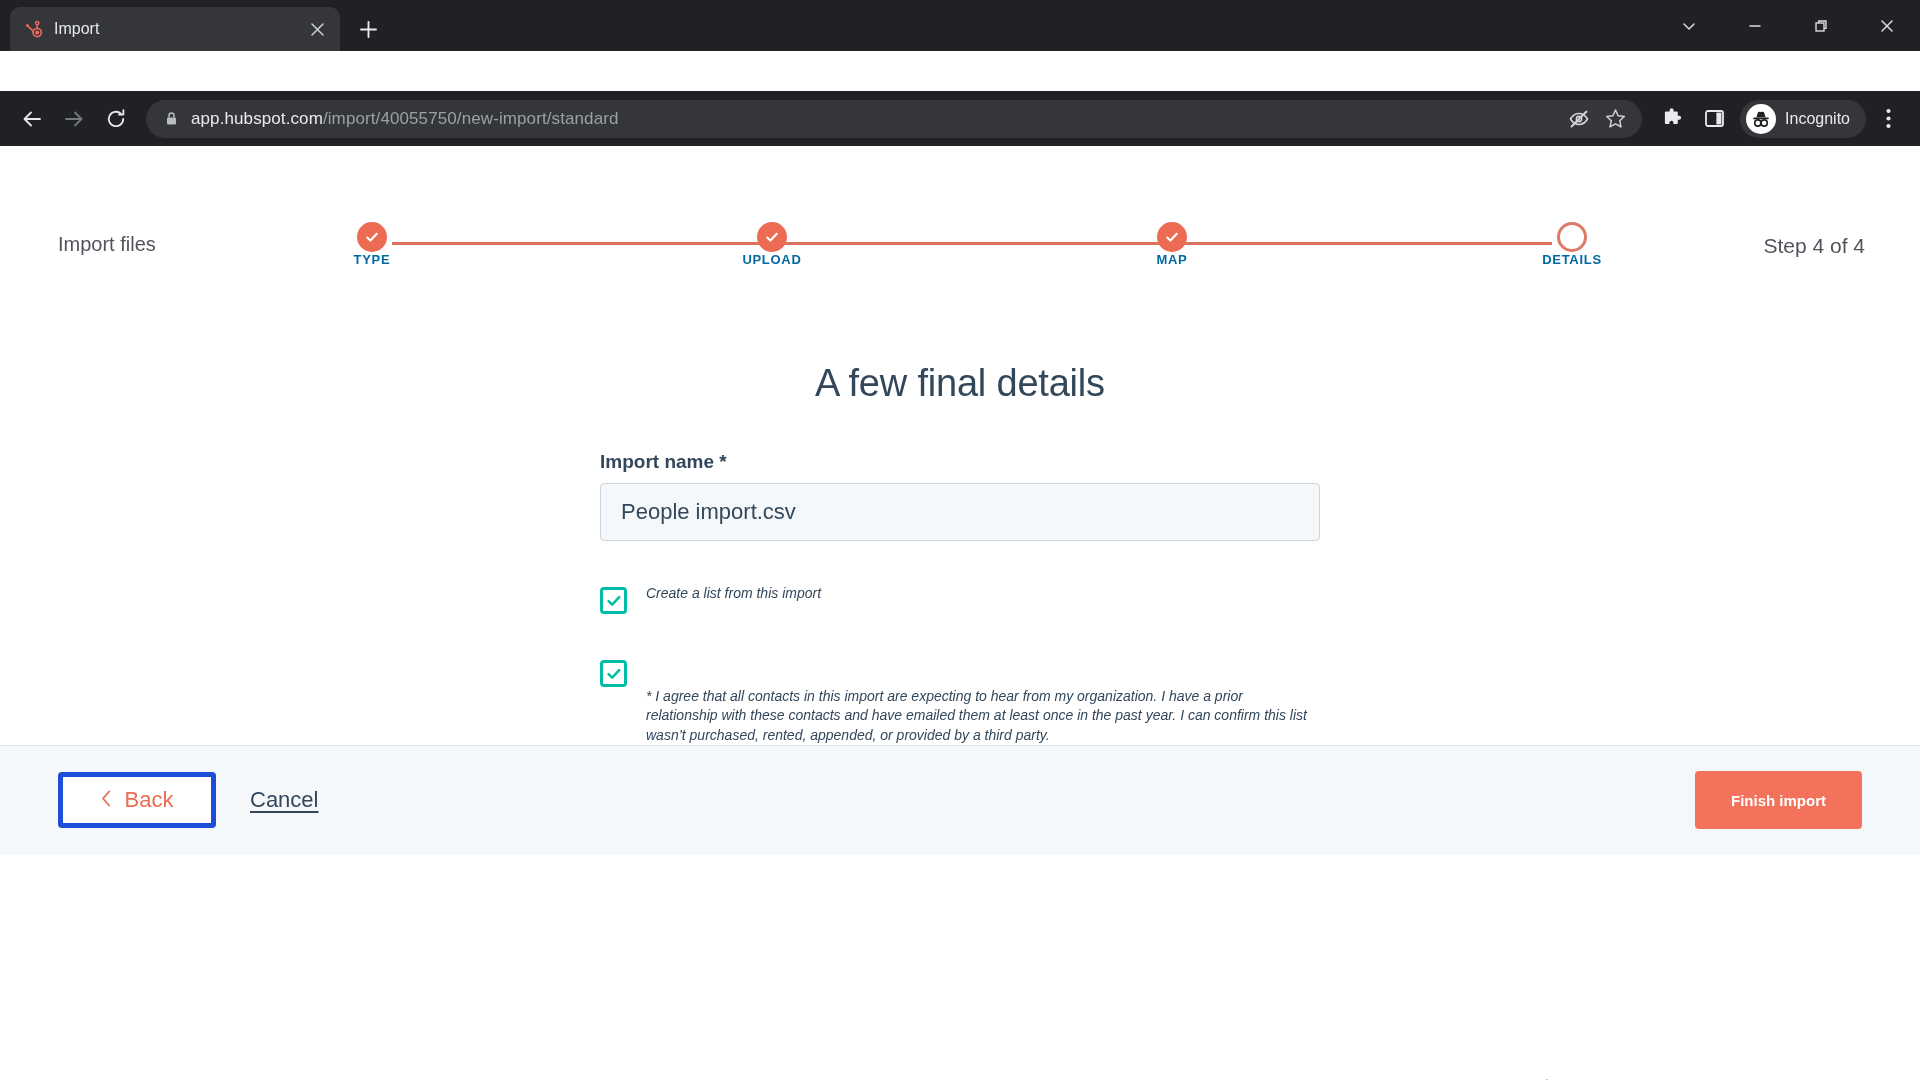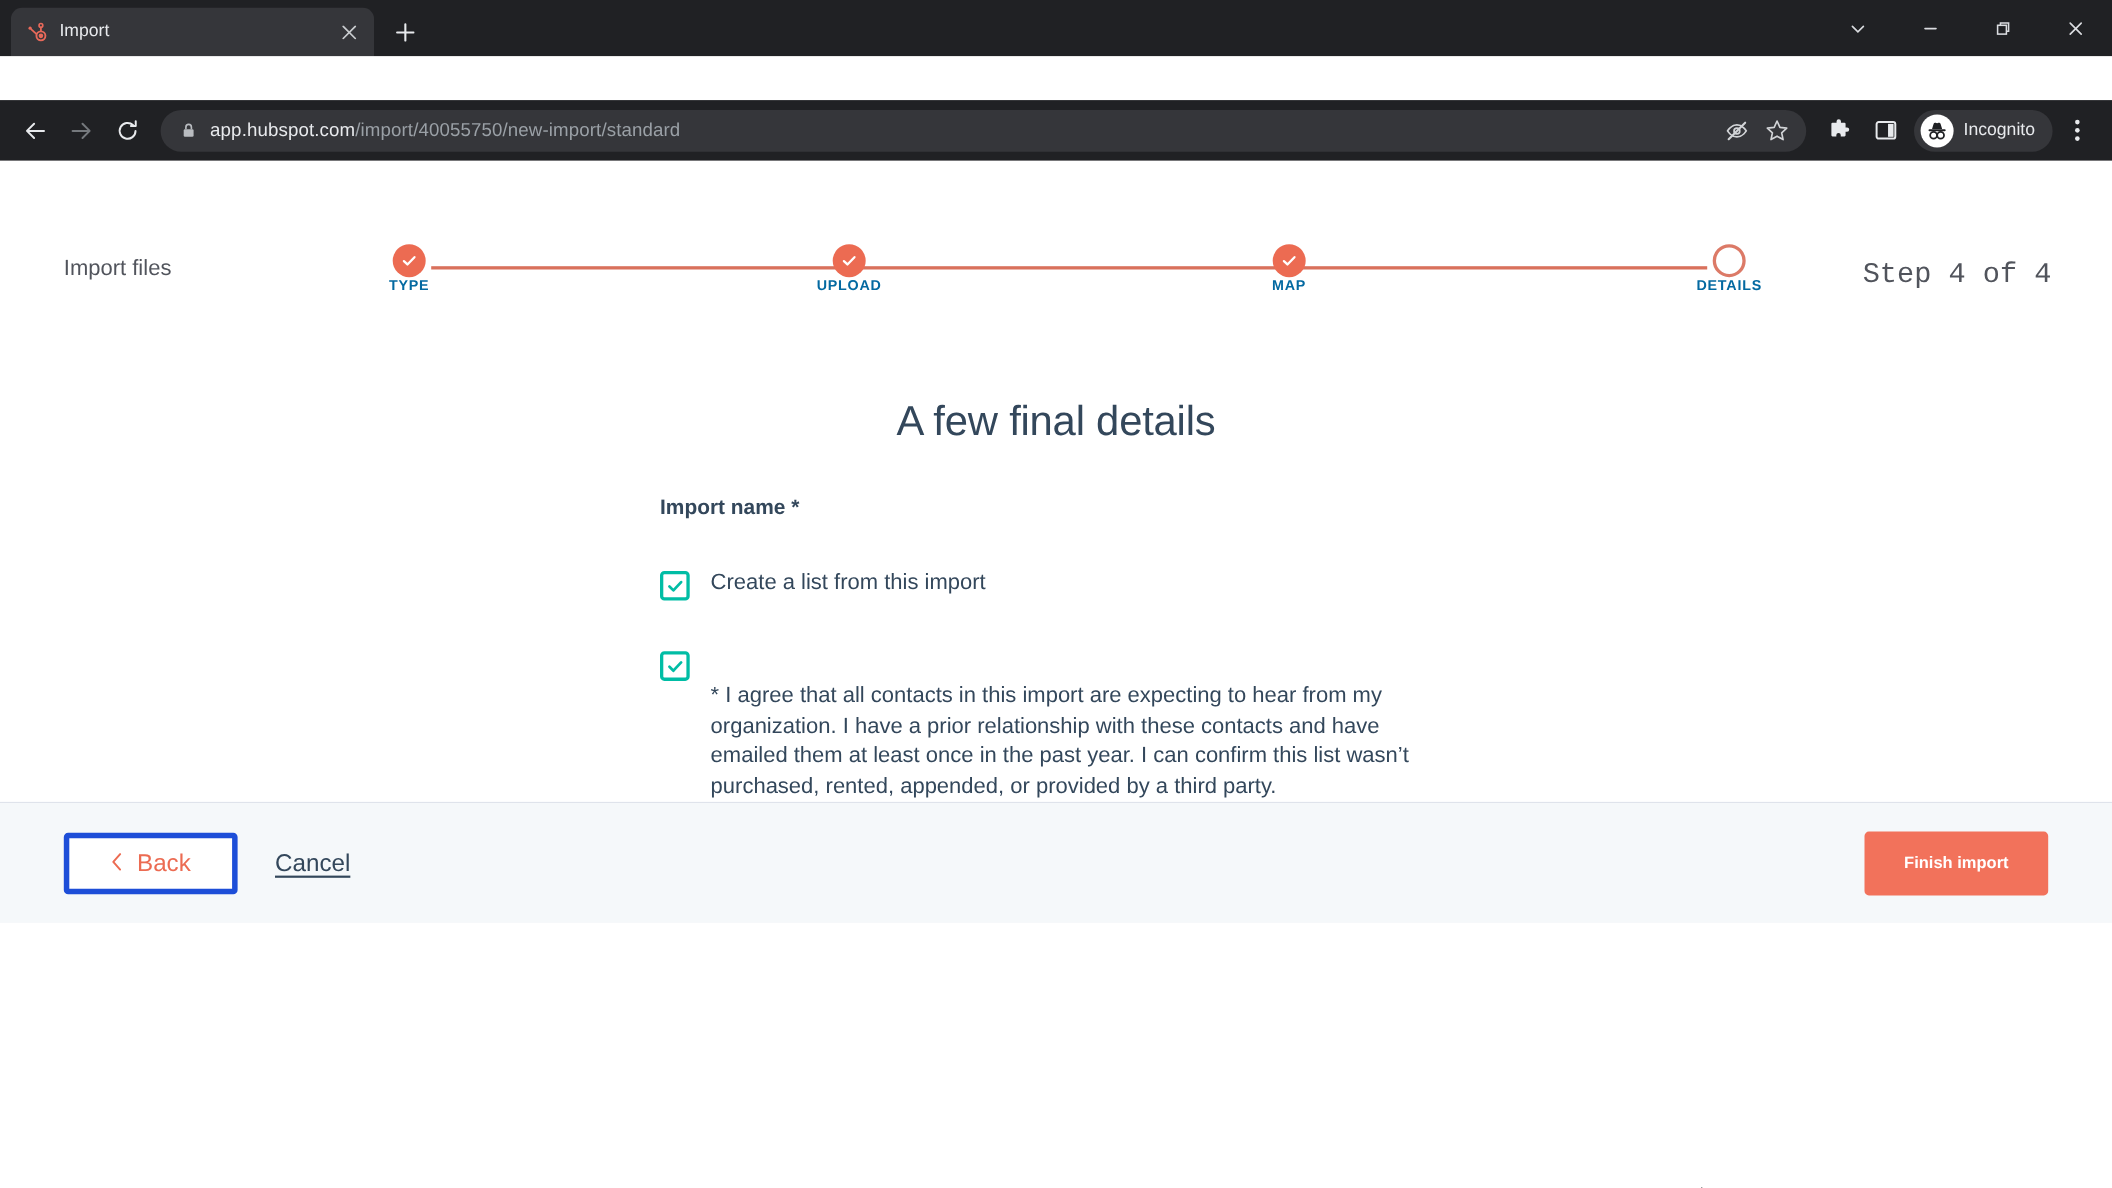--- a/index.html
+++ b/index.html
@@ -84,21 +84,21 @@
     flex: 1; background: #ffffff; position: relative;
     display: flex; flex-direction: column; min-height: 0;
   }
 
   .apphead {
     height: 118px; display: flex; align-items: flex-start;
     padding: 42px 60px 0 58px; position: relative; flex: 0 0 118px;
   }
   .apphead-title { font-size: 20px; color: #51545c; line-height: 1; padding-top: 6px; }
   .step-count {
-    position: absolute; right: 55px; top: 48px; font-size: 26px; color: #51545c; font-family: Liberation Mono, monospace;
+    position: absolute; right: 55px; top: 48px; font-size: 21px; color: #51545c;
   }
 
   .stepper {
     position: absolute; left: 372px; right: 348px; top: 36px; height: 70px;
   }
   .stepline {
     position: absolute; left: 20px; right: 20px; top: 20px; height: 3px;
     background: #d9715c;
   }
   .step {
@@ -129,21 +129,21 @@
     width: 100%; height: 58px; background: #f5f8fa; border: 1px solid #cbd6e2;
     border-radius: 4px; padding: 0 20px; font-size: 22px; color: #33475b;
     font-family: "Liberation Sans", sans-serif; outline: none;
   }
   .check-row { display: flex; gap: 19px; margin-top: 44px; align-items: flex-start; }
   .cbox {
     width: 27px; height: 27px; flex: 0 0 27px; border: 3px solid #00bda5;
     border-radius: 4px; background: #ffffff; display: flex;
     align-items: center; justify-content: center; margin-top: 2px;
   }
-  .check-label { font-size: 20px; color: #33475b; line-height: 1.12; padding-top: 1px; }
+  .check-label { font-size: 14px; color: #33475b; line-height: 1.12; padding-top: 1px; font-style: italic; }
   .check-label.para { line-height: 1.38; max-width: 672px; margin-top: 28px; }
 
   
   .footer {
     height: 110px; background: #f5f8fa; border-top: 1px solid #dfe3eb;
     display: flex; align-items: center; padding: 0 58px; gap: 34px;
     flex: 0 0 110px;
   }
   .btn-back {
     height: 56px; min-width: 158px; border: 5px solid #1d4ed8; background: #ffffff;
@@ -336,20 +336,21 @@
       </div>
 
       <div class="step-count">Step 4 of 4</div>
     </div>
 
     <div class="form-area">
       <div class="form-title">A few final details</div>
 
       <div class="form-box">
         <div class="field-label">Import name *</div>
+        <input class="text-input" type="text" value="People import.csv" style="">
 
         <div class="check-row">
           <div class="cbox">
             <svg width="16" height="16" viewBox="0 0 16 16">
               <path d="M2.6 8.2 L6.2 11.7 L13.2 4.2" stroke="#00bda5" stroke-width="2.5" fill="none" stroke-linecap="round" stroke-linejoin="round"></path>
             </svg>
           </div>
           <div class="check-label">Create a list from this import</div>
         </div>
 

